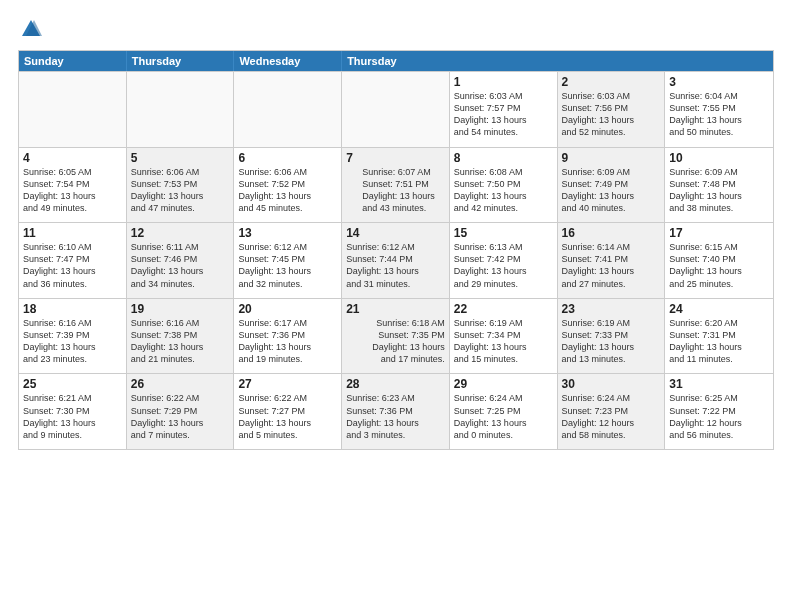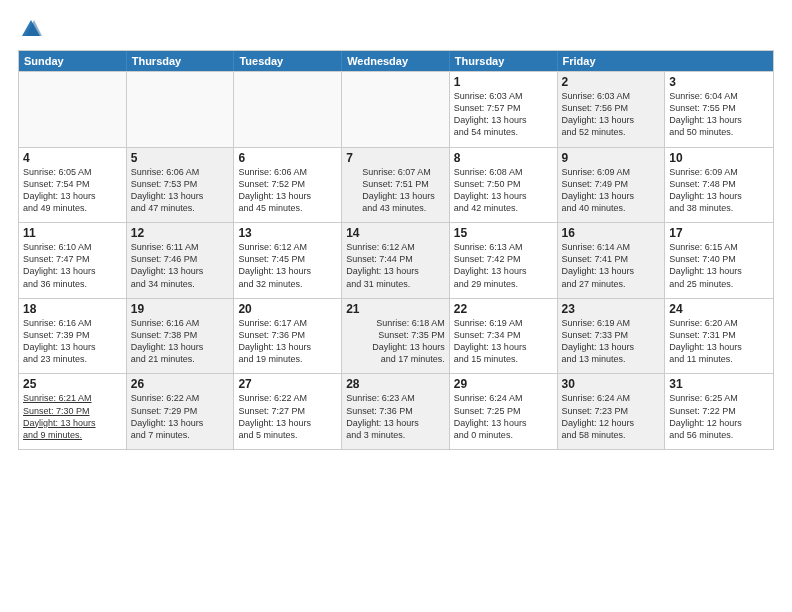--- a/index.html
+++ b/index.html
@@ -133,24 +133,22 @@
     <div class="title-block">
       <div class="main-title"></div>
       <div class="subtitle"></div>
     </div>
   </div>
 
   <div class="calendar">
     <div class="cal-header">
     <div class="cal-header-cell">Sunday</div>
         <div class="cal-header-cell">Thursday</div>
-        <div class="cal-header-cell">Tuesday</div>
         <div class="cal-header-cell">Wednesday</div>
         <div class="cal-header-cell">Thursday</div>
-        <div class="cal-header-cell">Friday</div>
       </div>
     <div class="cal-body">
     <div class="cal-row">
           <div class="cal-cell empty"></div>
           <div class="cal-cell empty"></div>
           <div class="cal-cell empty"></div>
           <div class="cal-cell empty"></div>
           <div class="cal-cell">
             <span class="day-num">1</span>
             <div class="day-detail" style="white-space: pre-line;">Sunrise: 6:03 AM
@@ -322,21 +320,21 @@
             <span class="day-num">24</span>
             <div class="day-detail" style="white-space: pre-line;">Sunrise: 6:20 AM
 Sunset: 7:31 PM
 Daylight: 13 hours
 and 11 minutes.</div>
           </div>
         </div>
         <div class="cal-row">
           <div class="cal-cell">
             <span class="day-num">25</span>
-            <div class="day-detail" style="white-space: pre-line; text-decoration: underline;">Sunrise: 6:21 AM
+            <div class="day-detail" style="white-space: pre-line;">Sunrise: 6:21 AM
 Sunset: 7:30 PM
 Daylight: 13 hours
 and 9 minutes.</div>
           </div>
           <div class="cal-cell shaded">
             <span class="day-num">26</span>
             <div class="day-detail" style="white-space: pre-line;">Sunrise: 6:22 AM
 Sunset: 7:29 PM
 Daylight: 13 hours
 and 7 minutes.</div>

